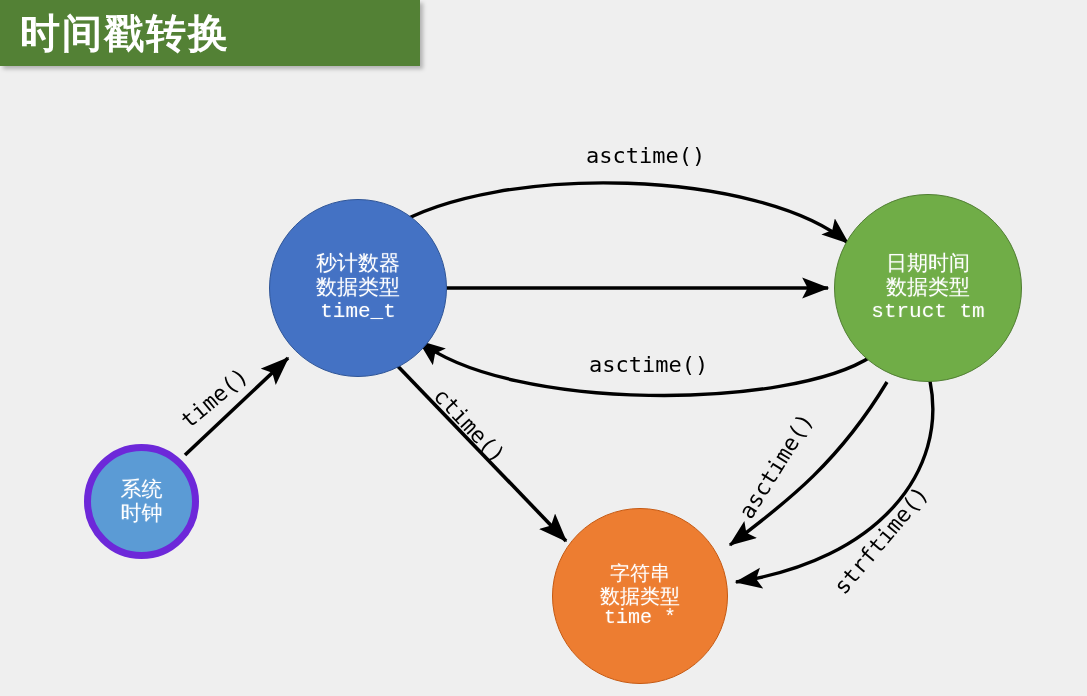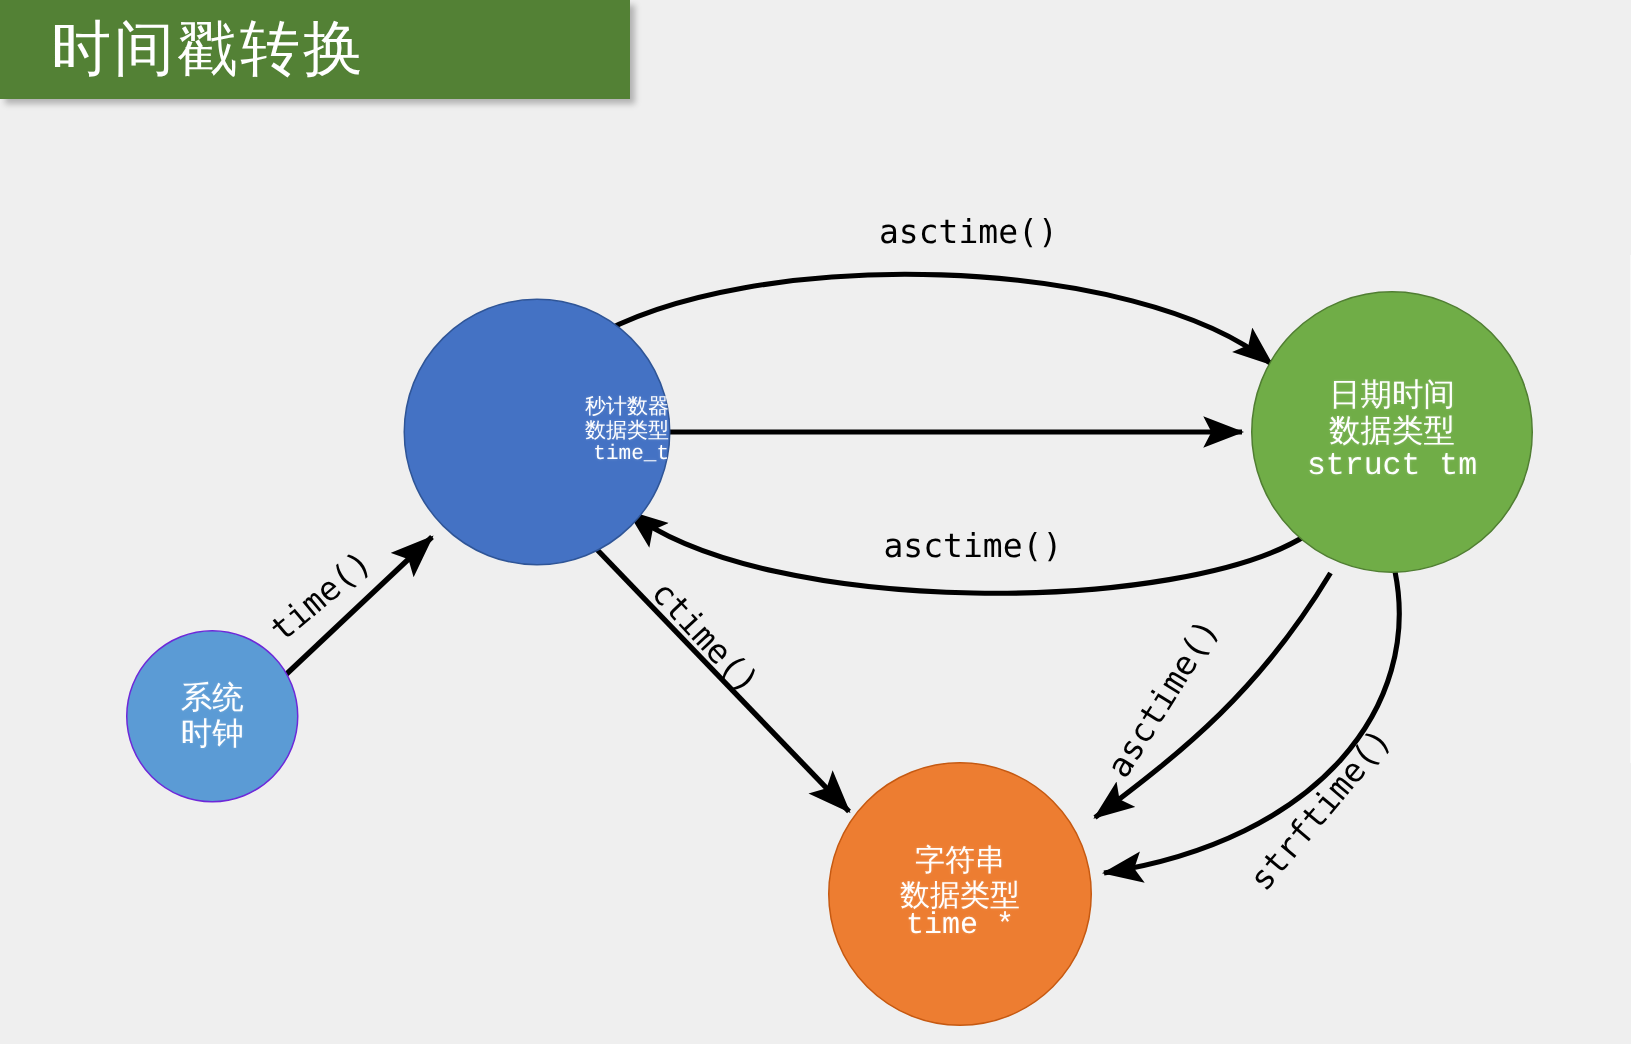--- a/index.html
+++ b/index.html
@@ -25,22 +25,22 @@
     background: #538135;
     box-shadow: 3px 3px 4px rgba(0,0,0,0.25);
     display: flex;
     align-items: center;
   }
   #title-text {
     color: #ffffff;
     font-size: 40px;
     line-height: 1;
     letter-spacing: 2px;
-    padding-left: 34px;
-    font-weight: normal;
+    padding-left: 20px;
+    font-weight: bold;
     font-family: "DejaVu Sans", "Liberation Sans", sans-serif;
     white-space: nowrap;
   }
   
   #edges {
     position: absolute;
     left: 0;
     top: 0;
     width: 1087px;
     height: 696px;
@@ -67,22 +67,21 @@
   .node .ln.latin {
     font-family: Liberation Mono, monospace;
   }
   #node-time-t {
     left: 269px;
     top: 199px;
     width: 178px;
     height: 178px;
     background: #4472C4;
     border: 1px solid #2f5597;
-    font-size: 14px;
-    align-items: flex-end;
+    font-size: 21px;
   }
   #node-struct-tm {
     left: 834px;
     top: 194px;
     width: 188px;
     height: 188px;
     background: #70AD47;
     border: 1px solid #507e32;
     font-size: 21px;
   }
@@ -90,25 +89,25 @@
     left: 552px;
     top: 508px;
     width: 176px;
     height: 176px;
     background: #ED7D31;
     border: 1px solid #c65911;
     font-size: 20px;
   }
   #node-system-clock {
     left: 84px;
-    top: 420px;
+    top: 444px;
     width: 115px;
     height: 115px;
     background: #5B9BD5;
-    border: 1px solid #6d28d9;
+    border: 7px solid #6d28d9;
     font-size: 21px;
   }
   
   .edge-label {
     position: absolute;
     color: #000000;
     font-family: "DejaVu Sans Mono", "Liberation Mono", monospace;
     font-size: 22px;
     white-space: nowrap;
     transform-origin: 0 0;

